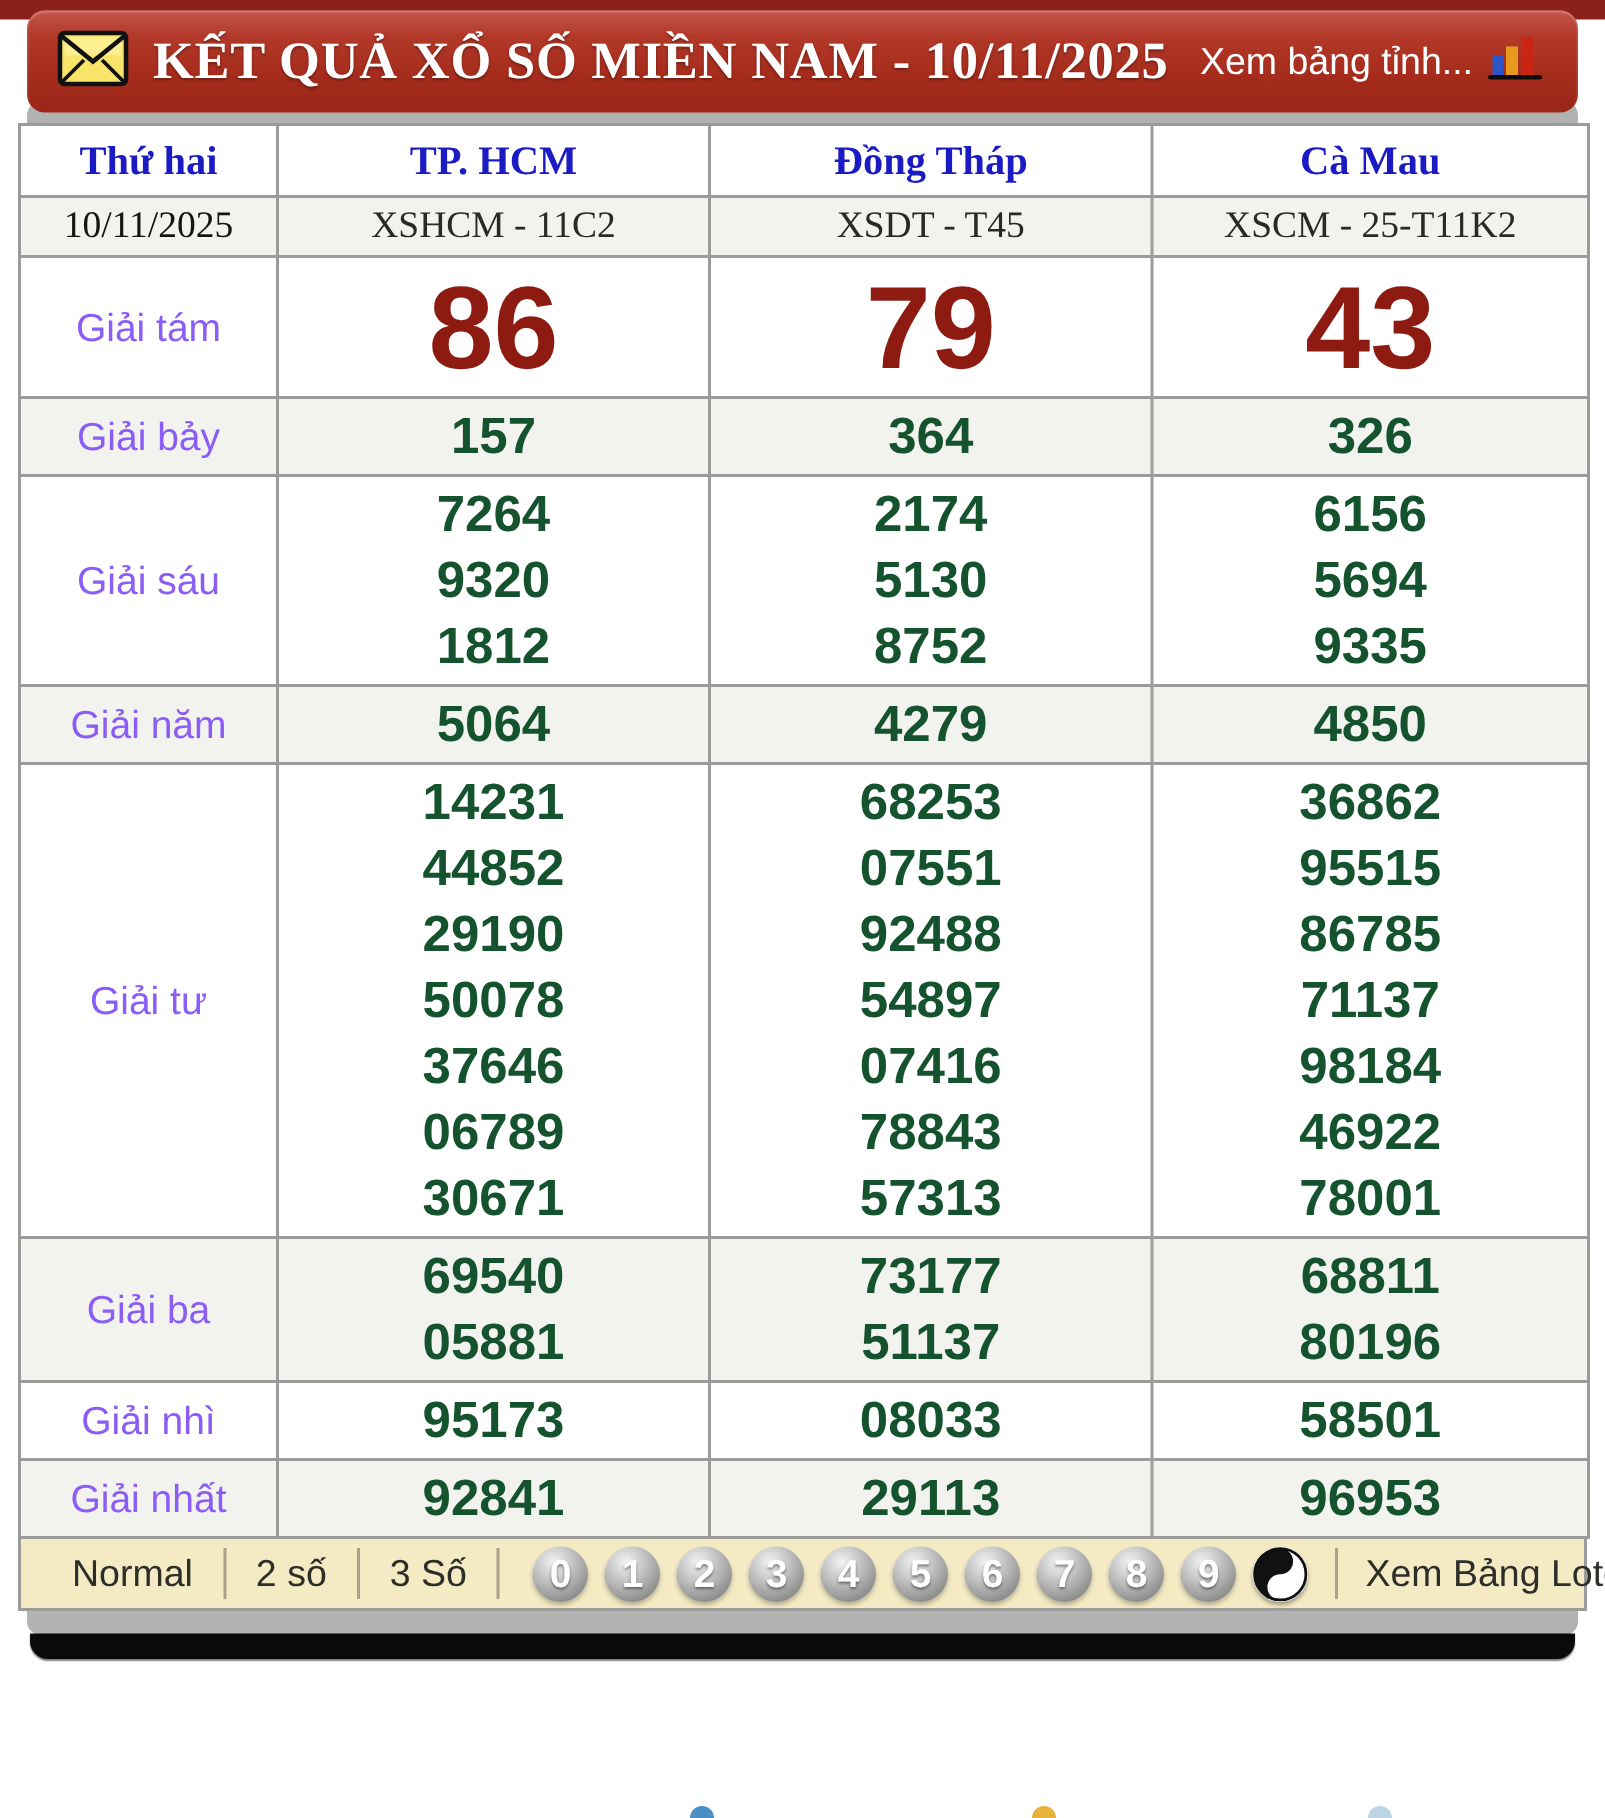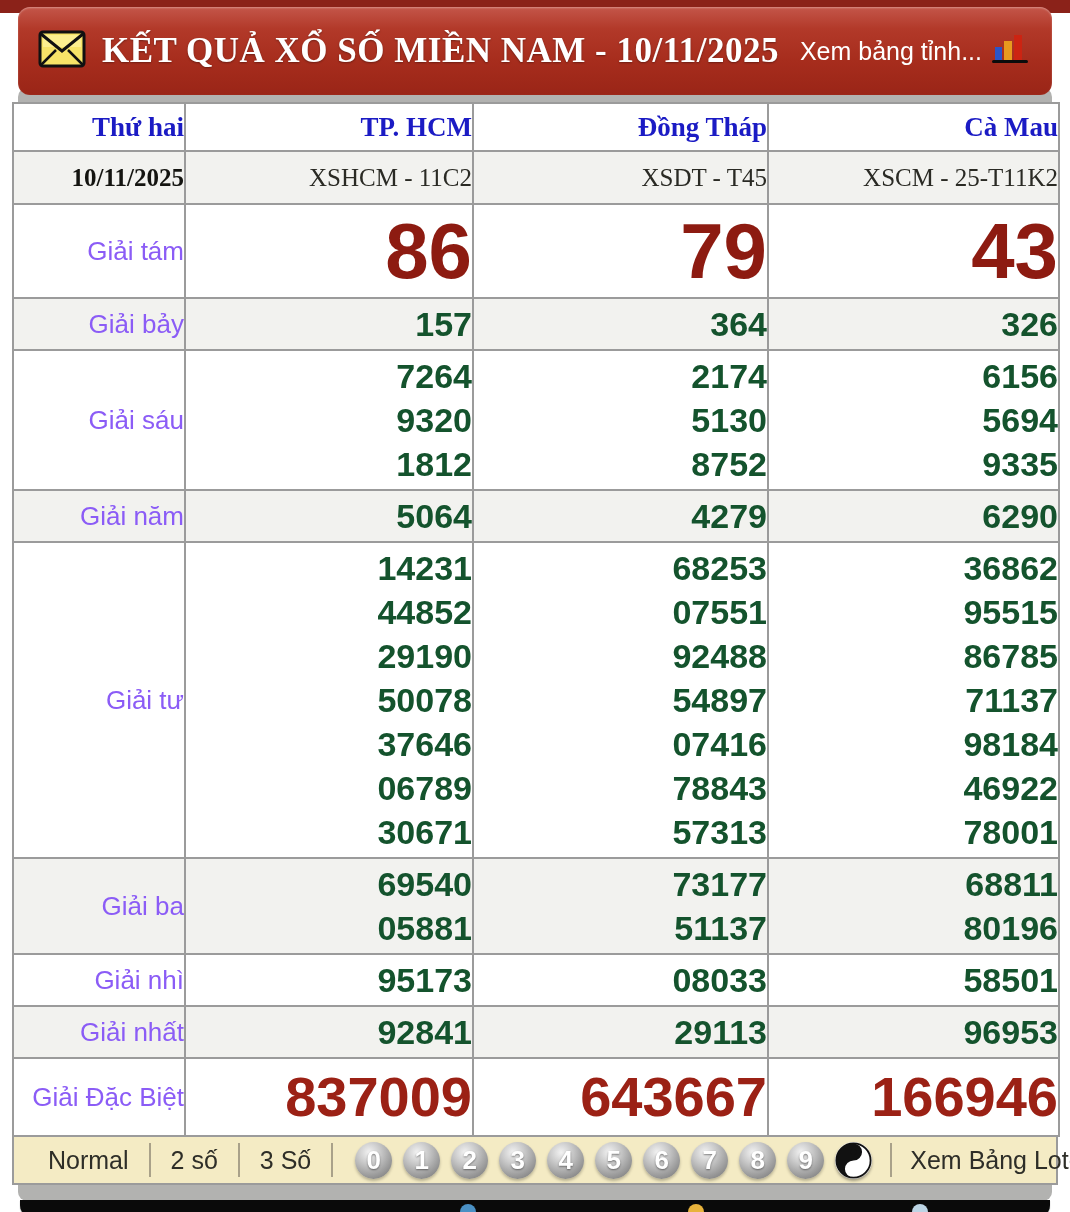--- a/index.html
+++ b/index.html
@@ -2,46 +2,46 @@
 <html><head>
 <meta charset="utf-8">
 <style>
   * { margin:0; padding:0; box-sizing:border-box; }
   html,body { width:1070px; background:#fff; font-family:"Liberation Sans", sans-serif; }
   body { height:1212px; overflow:hidden; position:relative; }
 
   
   .top-strip { height:13px; background:#8b2219; width:100%; }
   .header-bar {
-    margin:-6px 18px 0 18px; height:88px; border-radius:12px;
+    margin:-6px 18px 0 18px; height:68px; border-radius:12px;
     background:linear-gradient(180deg,#c4564a 0%, #b23929 25%, #a72d1d 60%, #9a2517 100%);
     display:flex; align-items:center; position:relative; z-index:2;
     box-shadow:inset 0 1px 2px rgba(255,255,255,.35);
   }
   .envelope { margin-left:20px; flex:0 0 auto; }
   .page-title {
     color:#fff; font-family:"Liberation Serif", serif; font-weight:bold;
     font-size:35px; margin-left:16px; letter-spacing:.5px; white-space:nowrap;
     text-shadow:0 1px 2px rgba(0,0,0,.35);
   }
   .header-right { margin-left:auto; margin-right:24px; display:flex; align-items:center; gap:10px;justify-content:center; }
   .xem-tinh { color:#fff; font-size:25px; cursor:pointer; }
 
   
   .gray-top { margin:-8px 18px 0 18px; height:22px; background:#b2b2b0; border-radius:10px 10px 0 0; position:relative; z-index:1; }
 
   
   .table-wrap { margin:-7px 12px 0 12px; position:relative; z-index:3; background:#fff; }
   table { width:100%; border-collapse:collapse; table-layout:fixed; }
   td {
-    border:2px solid #9b9b9b; text-align:right; vertical-align:middle; padding:3px 0;
+    border:2px solid #9b9b9b; text-align:center; vertical-align:middle; padding:3px 0;
   }
   .province { font-family:"Liberation Serif", serif; font-weight:bold; font-size:27px; color:#1b1bc4; height:48px; cursor:pointer; }
   .shade td { background:#f2f2ef; }
-  .date-cell { font-family:"Liberation Serif", serif; font-weight:bold; font-size:25px; color:#141410; height:53px; }
+  .date-cell { font-family:"Liberation Serif", serif; font-weight:normal; font-size:25px; color:#141410; height:40px; }
   .code-cell { font-family:"Liberation Serif", serif; font-size:25px; color:#2a2a24;margin-top:11px; }
   .prize-label { font-size:26px; color:#8b5cf6; }
   .num { font-weight:bold; font-size:34px; color:#14532d; line-height:44px; }
   .row-tam .num { font-size:78px; line-height:86px; color:#8d1b11; }
   .row-db .num { font-size:56px; line-height:70px; color:#9b2115; }
   .row-db .prize-label { font-size:26px; }
 
   
   .loto-footer {
     border:2px solid #9b9b9b; border-top:none; background:#f4ebc4;
@@ -162,21 +162,21 @@
         </tr>
         <tr class="shade">
           <td class="prize-label">Giải năm</td>
           <td>
             <div class="num">5064</div>
           </td>
           <td>
             <div class="num">4279</div>
           </td>
           <td>
-            <div class="num">6290</div>
+            <div class="num">4850</div>
           </td>
         </tr>
         <tr>
           <td class="prize-label">Giải tư</td>
           <td>
             <div class="num">14231</div>
             <div class="num">44852</div>
             <div class="num">29190</div>
             <div class="num">50078</div>
             <div class="num">37646</div>
@@ -232,32 +232,20 @@
         <tr class="shade">
           <td class="prize-label">Giải nhất</td>
           <td>
             <div class="num">92841</div>
           </td>
           <td>
             <div class="num">29113</div>
           </td>
           <td>
             <div class="num">96953</div>
-          </td>
-        </tr>
-        <tr class="row-db">
-          <td class="prize-label">Giải Đặc Biệt</td>
-          <td>
-            <div class="num">837009</div>
-          </td>
-          <td>
-            <div class="num">643667</div>
-          </td>
-          <td>
-            <div class="num">166946</div>
           </td>
         </tr>
       </tbody>
   </table>
 
   <div class="loto-footer">
     <span class="mode">Normal</span>
     <span class="vsep"></span>
     <span class="mode">2 số</span>
     <span class="vsep"></span>

